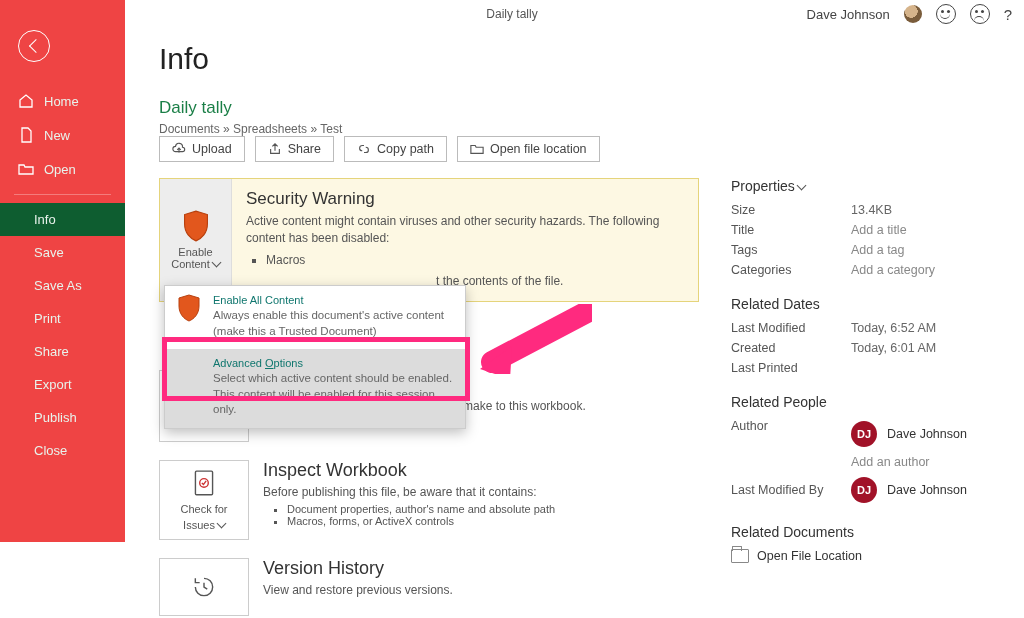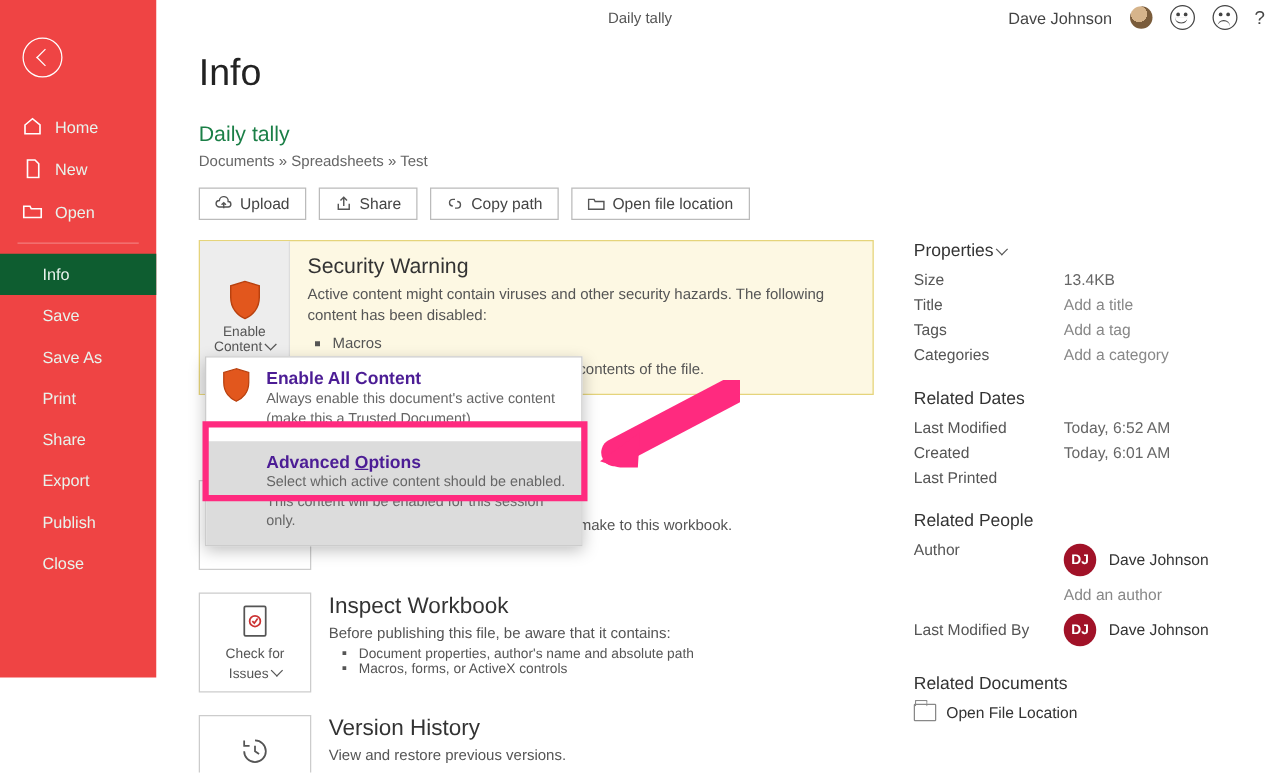--- a/index.html
+++ b/index.html
@@ -77,21 +77,21 @@
 
   .main {
     position:absolute;
     left:125px; top:28px;
     right:0; bottom:0;
     padding: 14px 30px 0 34px;
     overflow:hidden;
   }
   h1 { font-size: 30px; font-weight: 300; color:#222; margin-bottom: 22px;}
   .file-name { color:#1b7f47; font-size: 17px; font-weight:400; margin-bottom:4px;}
-  .breadcrumb { color:#666; font-size:12px; margin-bottom:14px;}
+  .breadcrumb { color:#666; font-size:12px; }
   .action-row { display:flex; gap:10px; margin-bottom:16px;}
   .action-btn {
     border:1px solid #bbb; background:#fff; padding:5px 12px;
     display:flex;align-items:center;gap:6px;font-size:12.5px;color:#444;
     cursor:pointer;
   }
   .action-btn svg { width:14px;height:14px;}
 
   .content-cols { display:flex; gap:32px; align-items:flex-start;}
   .left-col { width:540px; }
@@ -118,21 +118,21 @@
     left:164px; top:285px;
     width:302px;
     background:#fff;
     border:1px solid #ccc;
     box-shadow:0 4px 12px rgba(0,0,0,0.25);
     z-index:5;
   }
   .dd-item { display:flex; padding:8px 12px 10px 12px; gap:10px; cursor:pointer;}
   .dd-item.sel { background:#dcdcdc; }
   .dd-item .dd-icon { width:26px; flex-shrink:0;}
-  .dd-item .dd-body h3 { font-size:14px; font-weight:700; color:#4c1d95;margin-bottom:2px;}
+  .dd-item .dd-body h3 { font-size:11px; font-weight:400; color:#0f766e;margin-bottom:2px;}
   .dd-item .dd-body p { font-size:11.5px; color:#666; line-height:1.35;}
   .dd-highlight {
     position:absolute;
     border:5px solid #ff2a7f;
     left:162px; top:337px;
     width:308px; height:64px;
     z-index:6; pointer-events:none;
   }
   .arrow-callout {
     position:absolute;

